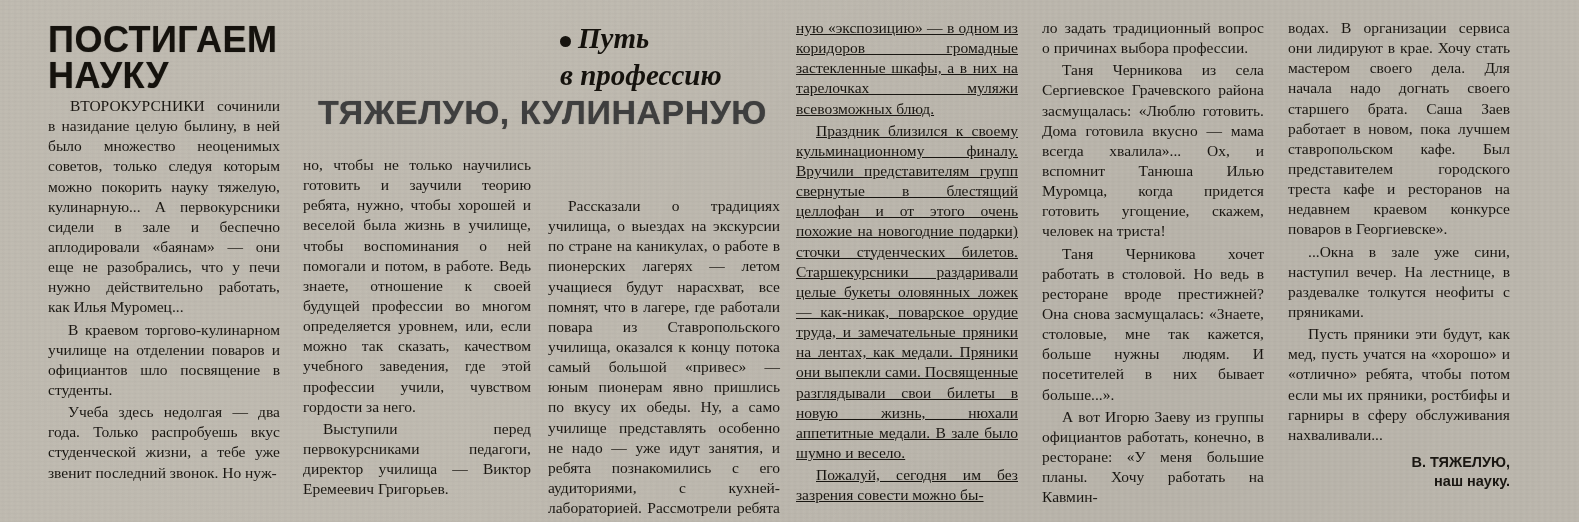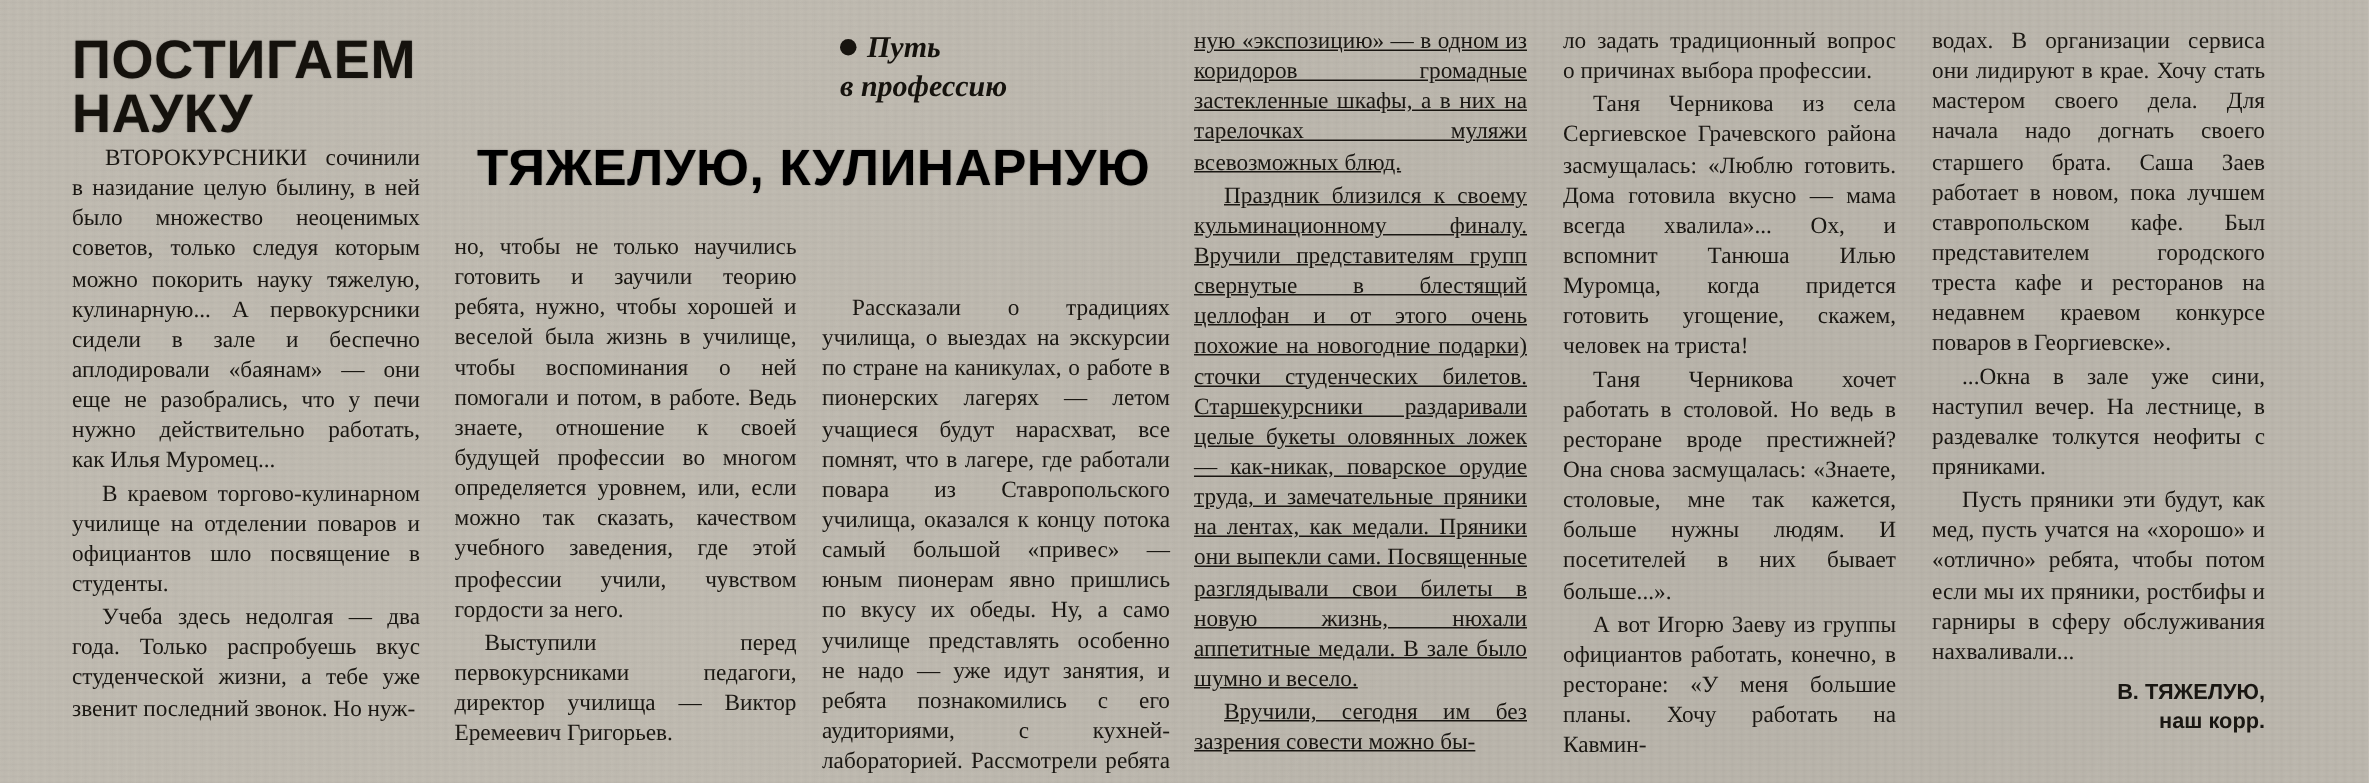--- a/index.html
+++ b/index.html
@@ -45,32 +45,32 @@
   .headline2 {
     position: absolute;
     left: 318px;
     top: 95px;
     width: 450px;
     font-family: "Liberation Sans", sans-serif;
     font-weight: bold;
     font-size: 34px;
     line-height: 1;
     letter-spacing: .5px;
-    color: #000000;
+    color: #404040;
     text-shadow: 0 0 1px rgba(0,0,0,.45);
   }
   .rubric {
     position: absolute;
     left: 560px;
     top: 20px;
     width: 220px;
     font-family: "Liberation Serif", serif;
     font-style: italic;
     font-weight: bold;
-    font-size: 20px;
+    font-size: 29px;
     line-height: 1.28;
     color: #15120d;
   }
   .rubric .bullet {
     display: inline-block;
     width: 11px;
     height: 11px;
     border-radius: 50%;
     background: #17140f;
     margin-right: 7px;
@@ -143,36 +143,36 @@
       <p>Выступили перед первокурсниками педагоги, директор училища — Виктор Еремеевич Григорьев.</p>
     </div>
 
     <div class="col c3">
       <p>Рассказали о традициях училища, о выездах на экскурсии по стране на каникулах, о работе в пионерских лагерях — летом учащиеся будут нарасхват, все помнят, что в лагере, где работали повара из Ставропольского училища, оказался к концу потока самый большой «привес» — юным пионерам явно пришлись по вкусу их обеды. Ну, а само училище представлять особенно не надо — уже идут занятия, и ребята познакомились с его аудиториями, с кухней-лабораторией. Рассмотрели ребята кулинар-</p>
     </div>
 
     <div class="col c4">
       <p class="noind">ную «экспозицию» — в одном из коридоров громадные застекленные шкафы, а в них на тарелочках муляжи всевозможных блюд.</p>
       <p>Праздник близился к своему кульминационному финалу. Вручили представителям групп свернутые в блестящий целлофан и от этого очень похожие на новогодние подарки) сточки студенческих билетов. Старшекурсники раздаривали целые букеты оловянных ложек — как-никак, поварское орудие труда, и замечательные пряники на лентах, как медали. Пряники они выпекли сами. Посвященные разглядывали свои билеты в новую жизнь, нюхали аппетитные медали. В зале было шумно и весело.</p>
-      <p>Вручили, сегодня им без зазрения совести можно бы-</p>
+      <p>Пожалуй, сегодня им без зазрения совести можно бы-</p>
     </div>
 
     <div class="col c5">
       <p class="noind">ло задать традиционный вопрос о причинах выбора профессии.</p>
       <p>Таня Черникова из села Сергиевское Грачевского района засмущалась: «Люблю готовить. Дома готовила вкусно — мама всегда хвалила»... Ох, и вспомнит Танюша Илью Муромца, когда придется готовить угощение, скажем, человек на триста!</p>
       <p>Таня Черникова хочет работать в столовой. Но ведь в ресторане вроде престижней? Она снова засмущалась: «Знаете, столовые, мне так кажется, больше нужны людям. И посетителей в них бывает больше...».</p>
       <p>А вот Игорю Заеву из группы официантов работать, конечно, в ресторане: «У меня большие планы. Хочу работать на Кавмин-</p>
     </div>
 
     <div class="col c6">
       <p class="noind">водах. В организации сервиса они лидируют в крае. Хочу стать мастером своего дела. Для начала надо догнать своего старшего брата. Саша Заев работает в новом, пока лучшем ставропольском кафе. Был представителем городского треста кафе и ресторанов на недавнем краевом конкурсе поваров в Георгиевске».</p>
       <p>...Окна в зале уже сини, наступил вечер. На лестнице, в раздевалке толкутся неофиты с пряниками.</p>
       <p>Пусть пряники эти будут, как мед, пусть учатся на «хорошо» и «отлично» ребята, чтобы потом если мы их пряники, ростбифы и гарниры в сферу обслуживания нахваливали...</p>
       <div class="sig">
         <div>В. ТЯЖЕЛУЮ,</div>
-        <div>наш корр.</div>
+        <div>наш науку.</div>
       </div>
     </div>
 
   </div>
 
   <div class="grain"></div>
 </div>
 
 </body></html>

